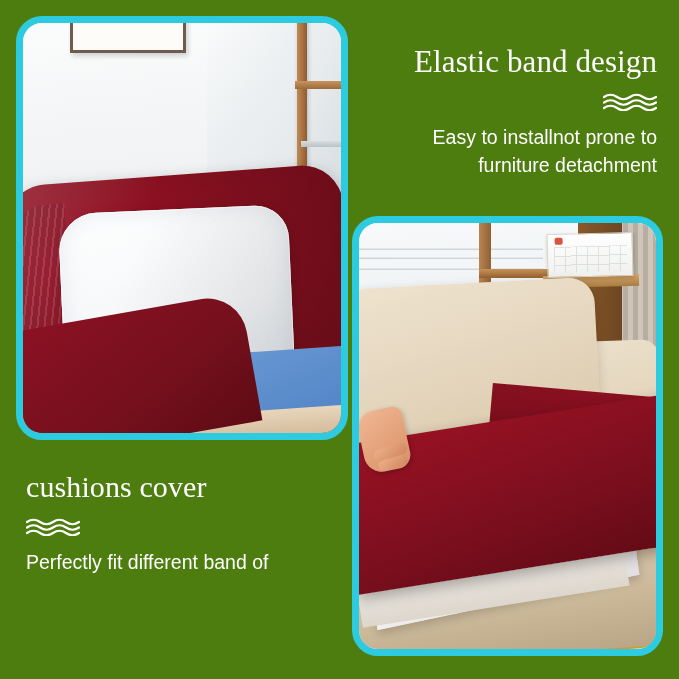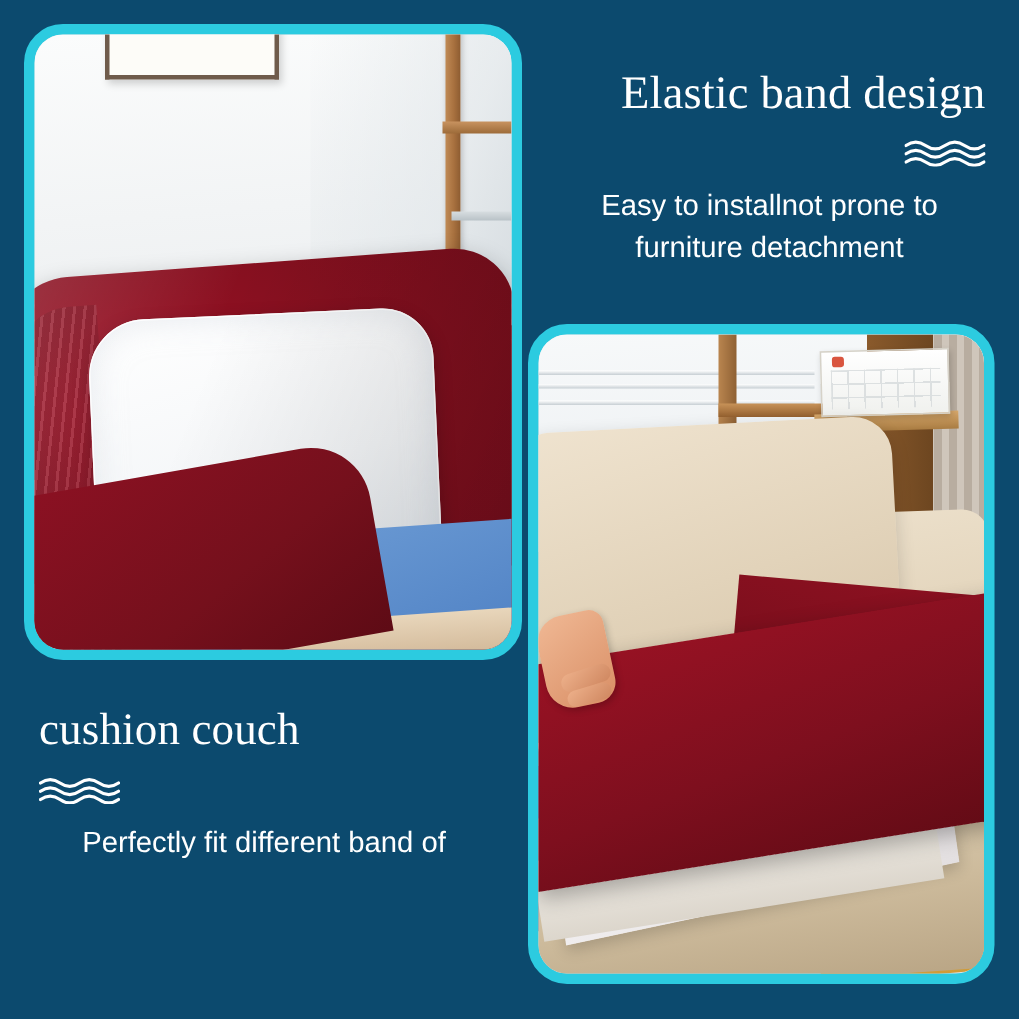--- a/index.html
+++ b/index.html
@@ -4,21 +4,21 @@
 <style>
   * { margin:0; padding:0; box-sizing:border-box; }
   html,body{ width:679px; height:679px; }
   body{
     background:#0b9cad;
     font-family:"Liberation Sans", sans-serif;
     position:relative;
     overflow:hidden;
   }
 
-  .canvas{ position:absolute; inset:0; background:#0c4a6e; }
+  .canvas{ position:absolute; inset:0; background:#4d7c0f; }
 
   
   .panel{
     position:absolute;
     border:7px solid #2ccbe0;
     border-radius:26px;
     overflow:hidden;
     background:#dfe3e6;
   }
   .panel-a{ left:16px; top:16px; width:332px; height:424px; }
@@ -237,21 +237,21 @@
     text-align:left; color:#ffffff;
   }
   .headline{
     font-family:"Liberation Serif", serif;
     font-size:31px; line-height:1.16; font-weight:400;
     letter-spacing:.1px; color:#ffffff;
   }
   .txt-bl .headline{ font-size:30px; }
   .body-txt{
     font-family:"Liberation Sans", sans-serif;
-    font-size:19.5px; line-height:1.42; font-weight:400; color:#ffffff;text-align:center;
+    font-size:19.5px; line-height:1.42; font-weight:400; color:#ffffff;
   }
   .wave{ margin:12px 0 13px; height:19px; }
   .txt-tr .wave{ display:flex; justify-content:flex-end; }
   .txt-bl .wave{ display:flex; justify-content:flex-start; }
 </style>
 </head>
 <body>
 
 <div class="canvas">
 
@@ -325,21 +325,21 @@
         <path d="M1 5 Q7.5 0.5 14 5 T27 5 T40 5 T53 5" fill="none" stroke="#ffffff" stroke-width="2.2" stroke-linecap="round"></path>
         <path d="M1 10.5 Q7.5 6 14 10.5 T27 10.5 T40 10.5 T53 10.5" fill="none" stroke="#ffffff" stroke-width="2.2" stroke-linecap="round"></path>
         <path d="M1 16 Q7.5 11.5 14 16 T27 16 T40 16 T53 16" fill="none" stroke="#ffffff" stroke-width="2.2" stroke-linecap="round"></path>
       </svg>
     </div>
     <div class="body-txt">Easy to installnot prone to</div>
     <div class="body-txt">furniture detachment</div>
   </div>
 
   <div class="txt-bl">
-    <div class="headline">cushion couch</div>
+    <div class="headline">cushions cover</div>
     <div class="wave">
       <svg width="54" height="19" viewBox="0 0 54 19" aria-hidden="true">
         <path d="M1 5 Q7.5 0.5 14 5 T27 5 T40 5 T53 5" fill="none" stroke="#ffffff" stroke-width="2.2" stroke-linecap="round"></path>
         <path d="M1 10.5 Q7.5 6 14 10.5 T27 10.5 T40 10.5 T53 10.5" fill="none" stroke="#ffffff" stroke-width="2.2" stroke-linecap="round"></path>
         <path d="M1 16 Q7.5 11.5 14 16 T27 16 T40 16 T53 16" fill="none" stroke="#ffffff" stroke-width="2.2" stroke-linecap="round"></path>
       </svg>
     </div>
     <div class="body-txt">Perfectly fit different band of</div>
   </div>
 

